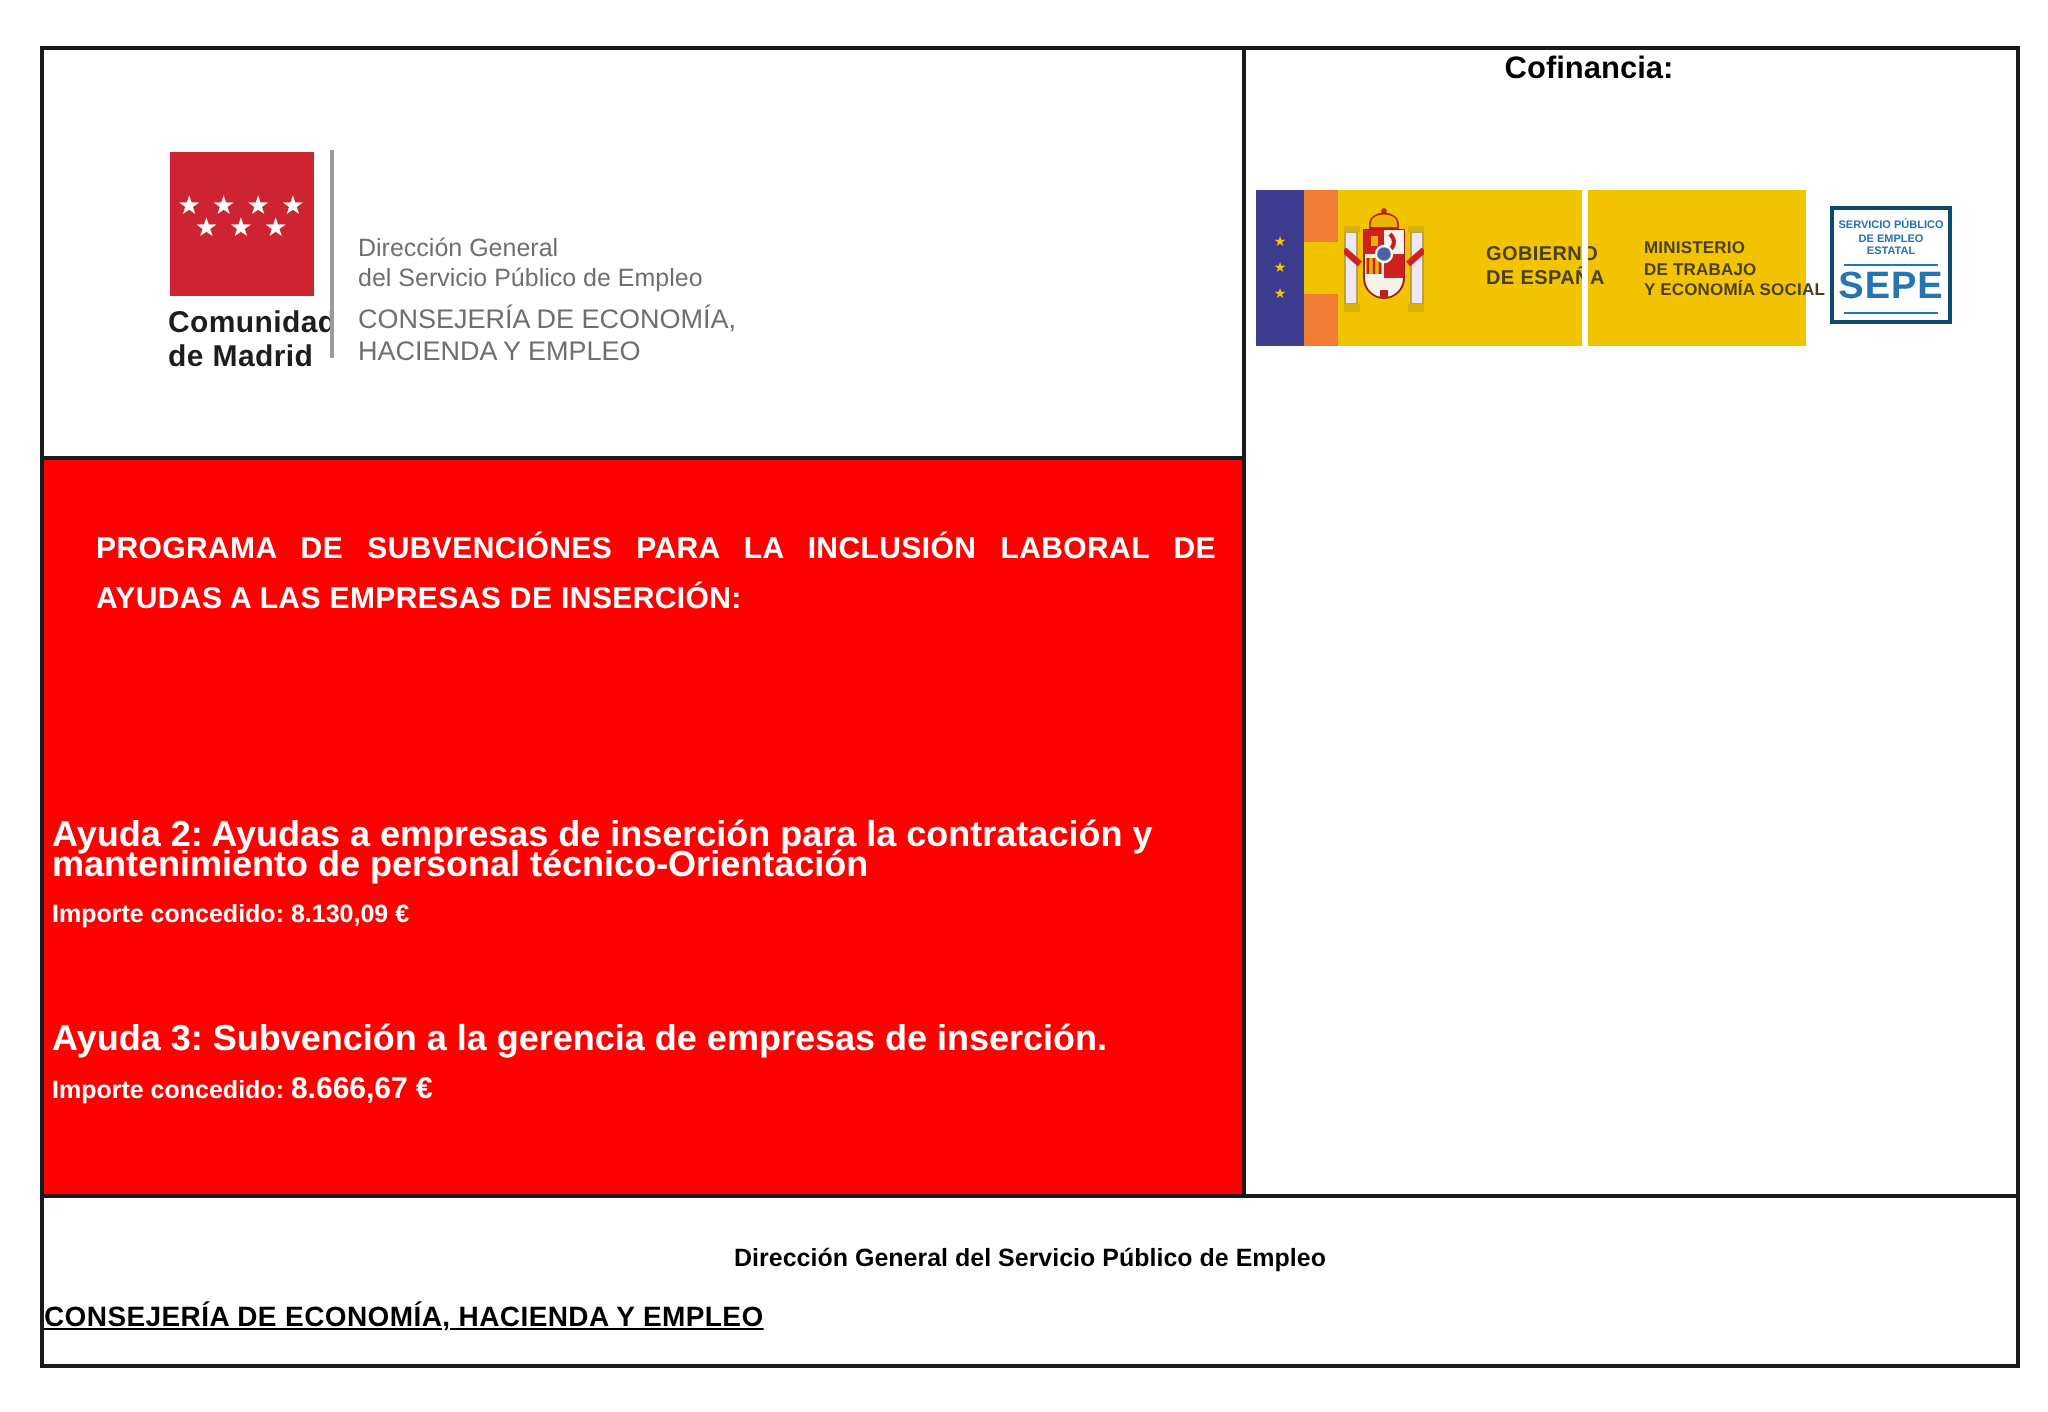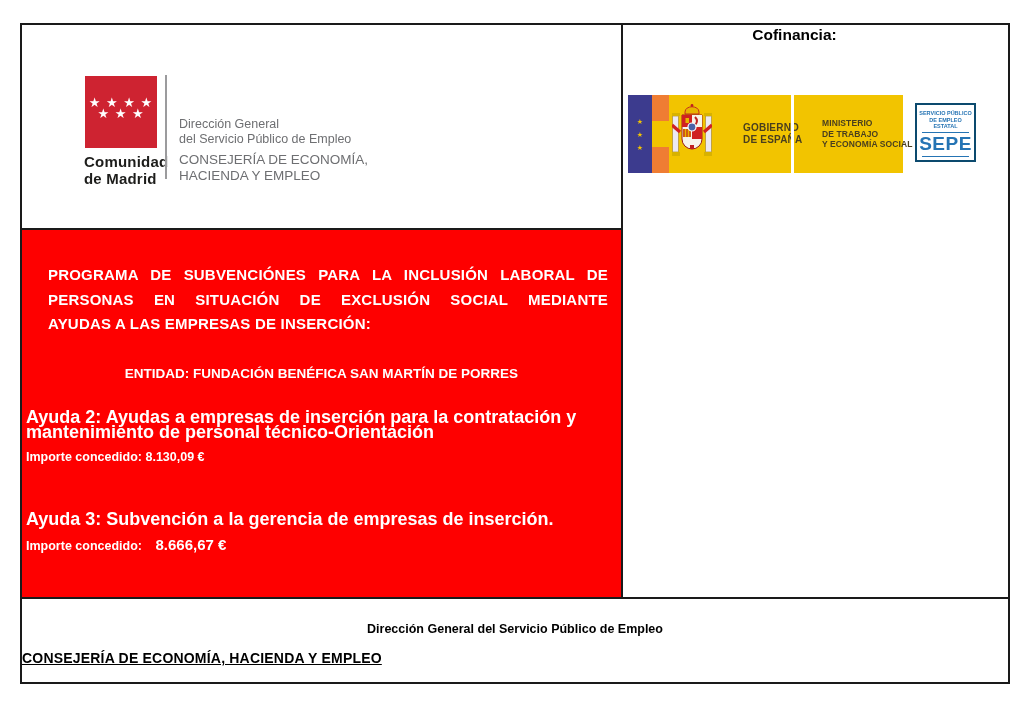--- a/index.html
+++ b/index.html
@@ -42,21 +42,21 @@
     position:absolute;left:11px;top:33px;width:560px;
     font-weight:bold;font-size:15px;line-height:24.5px;letter-spacing:0.2px;margin-left:15px;
   }
   .prog-head .jline{text-align:justify;text-align-last:justify;}
   .entity{
     position:absolute;left:0;top:136px;width:100%;text-align:center;
     font-weight:bold;font-size:13.5px;
   }
   .aid-label{position:absolute;left:4px;width:590px;font-weight:bold;font-size:18px;line-height:15px;}
   .aid-amount{position:absolute;left:4px;font-weight:bold;font-size:12.5px;}
-  .aid-amount .big{font-size:15px;margin-left:10px;}
+  .aid-amount .big{font-size:15px;}
   .a1l{top:180px;} .a1a{top:220px;} .a2l{top:282px;} .a2a{top:306px;}
   
   .right-col{position:absolute;left:601px;top:0;width:385px;height:664px;}
   .cofinancia{
     position:absolute;left:0;right:42px;top:1px;text-align:center;
     font-weight:bold;font-size:15.5px;color:#000;
   }
   .gob-logo{position:absolute;left:5px;top:70px;width:275px;height:78px;display:flex;}
   .eu-band{
     width:24px;background:#3C3B8E;color:#F2C400;display:flex;align-items:center;
@@ -119,24 +119,22 @@
       <div class="dept-caps">
         <div>CONSEJERÍA DE ECONOMÍA,</div>
         <div>HACIENDA Y EMPLEO</div>
       </div>
     </div>
   </div>
 
   <div class="red-box">
     <div class="prog-head">
       <div class="jline">PROGRAMA DE SUBVENCIÓNES PARA LA INCLUSIÓN LABORAL DE</div>
-      <div class="jline">PERSONAS EN SITUACIÓN DE EXCLUSIÓN SOCIAL MEDIANTE</div>
       <div>AYUDAS A LAS EMPRESAS DE INSERCIÓN:</div>
     </div>
-    <div class="entity">ENTIDAD: FUNDACIÓN BENÉFICA SAN MARTÍN DE PORRES</div>
 
     <div class="aid-label a1l">Ayuda 2: Ayudas a empresas de inserción para la contratación y mantenimiento de personal técnico-Orientación</div>
     <div class="aid-amount a1a">
       <span>Importe concedido:</span>
       <span>8.130,09 €</span>
     </div>
 
     <div class="aid-label a2l">Ayuda 3: Subvención a la gerencia de empresas de inserción.</div>
     <div class="aid-amount a2a">
       <span>Importe concedido:</span>

